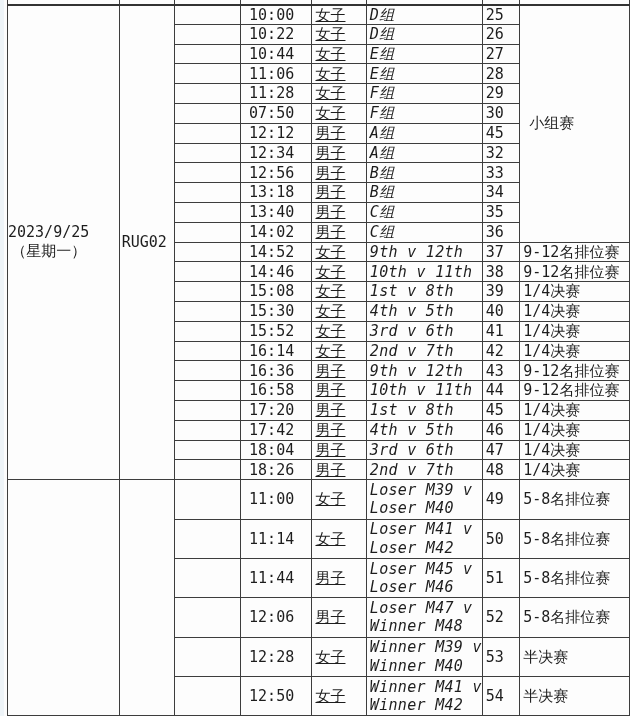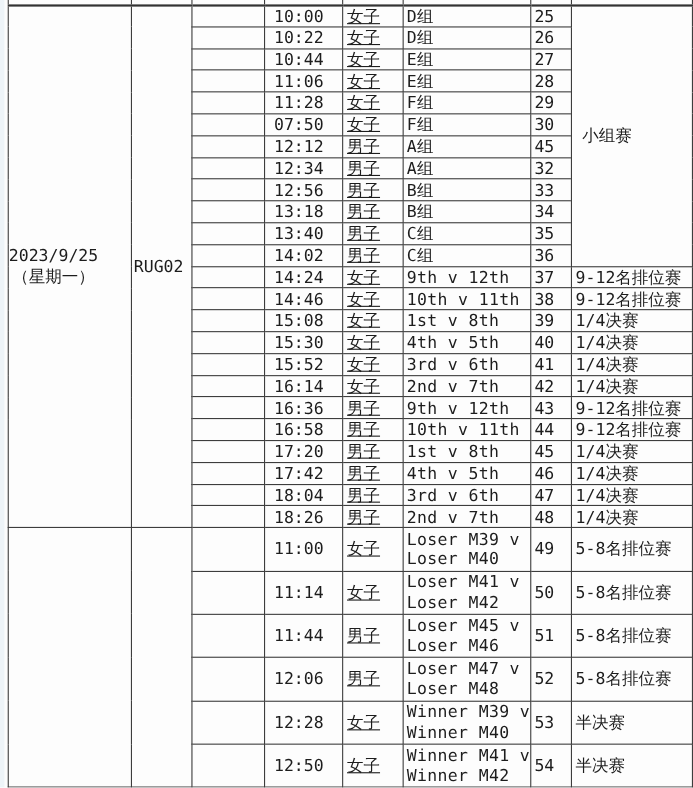--- a/index.html
+++ b/index.html
@@ -27,21 +27,21 @@
   }
   tr.cut{height:5px;}
   tr.cut td{border-bottom:2px solid #333333;}
   tr.single{height:19.8px;}
   tr.double{height:39.4px;}
   td.c-date{text-align:center;padding-right:30px;margin-left:20px;}
   td.c-date div{line-height:19px;}
   td.c-code{text-align:center;padding-right:6px;}
   td.c-time{padding-left:8px;}
   td.c-gender{padding-left:3px;text-decoration:underline;}
-  td.c-match{padding-left:3px;letter-spacing:0.3px;}
+  td.c-match{padding-left:3px;letter-spacing:0.3px;font-style:italic;}
   td.c-match div{line-height:18.6px;}
   td.c-no{padding-left:3px;}
   td.c-stage{padding-left:3px;}
   td.c-stage.merged{padding-left:9px;}
 </style>
 </head>
 <body>
 
 <div class="stage">
   <div class="margin-left"></div>
@@ -154,21 +154,21 @@
         </tr>
         <tr class="single">
           <td class="c-venue"></td>
           <td class="c-time">14:02</td>
           <td class="c-gender">男子</td>
           <td class="c-match">C组</td>
           <td class="c-no">36</td>
         </tr>
         <tr class="single">
           <td class="c-venue"></td>
-          <td class="c-time">14:24</td>
+          <td class="c-time">14:52</td>
           <td class="c-gender">女子</td>
           <td class="c-match">9th v 12th</td>
           <td class="c-no">37</td>
           <td class="c-stage">9-12名排位赛</td>
         </tr>
         <tr class="single">
           <td class="c-venue"></td>
           <td class="c-time">14:46</td>
           <td class="c-gender">女子</td>
           <td class="c-match">10th v 11th</td>
@@ -292,21 +292,21 @@
           </td>
           <td class="c-no">51</td>
           <td class="c-stage">5-8名排位赛</td>
         </tr>
         <tr class="double">
           <td class="c-venue"></td>
           <td class="c-time">12:06</td>
           <td class="c-gender">男子</td>
           <td class="c-match">
             <div>Loser M47 v</div>
-            <div>Loser M48</div>
+            <div>Winner M48</div>
           </td>
           <td class="c-no">52</td>
           <td class="c-stage">5-8名排位赛</td>
         </tr>
         <tr class="double">
           <td class="c-venue"></td>
           <td class="c-time">12:28</td>
           <td class="c-gender">女子</td>
           <td class="c-match">
             <div>Winner M39 v</div>

